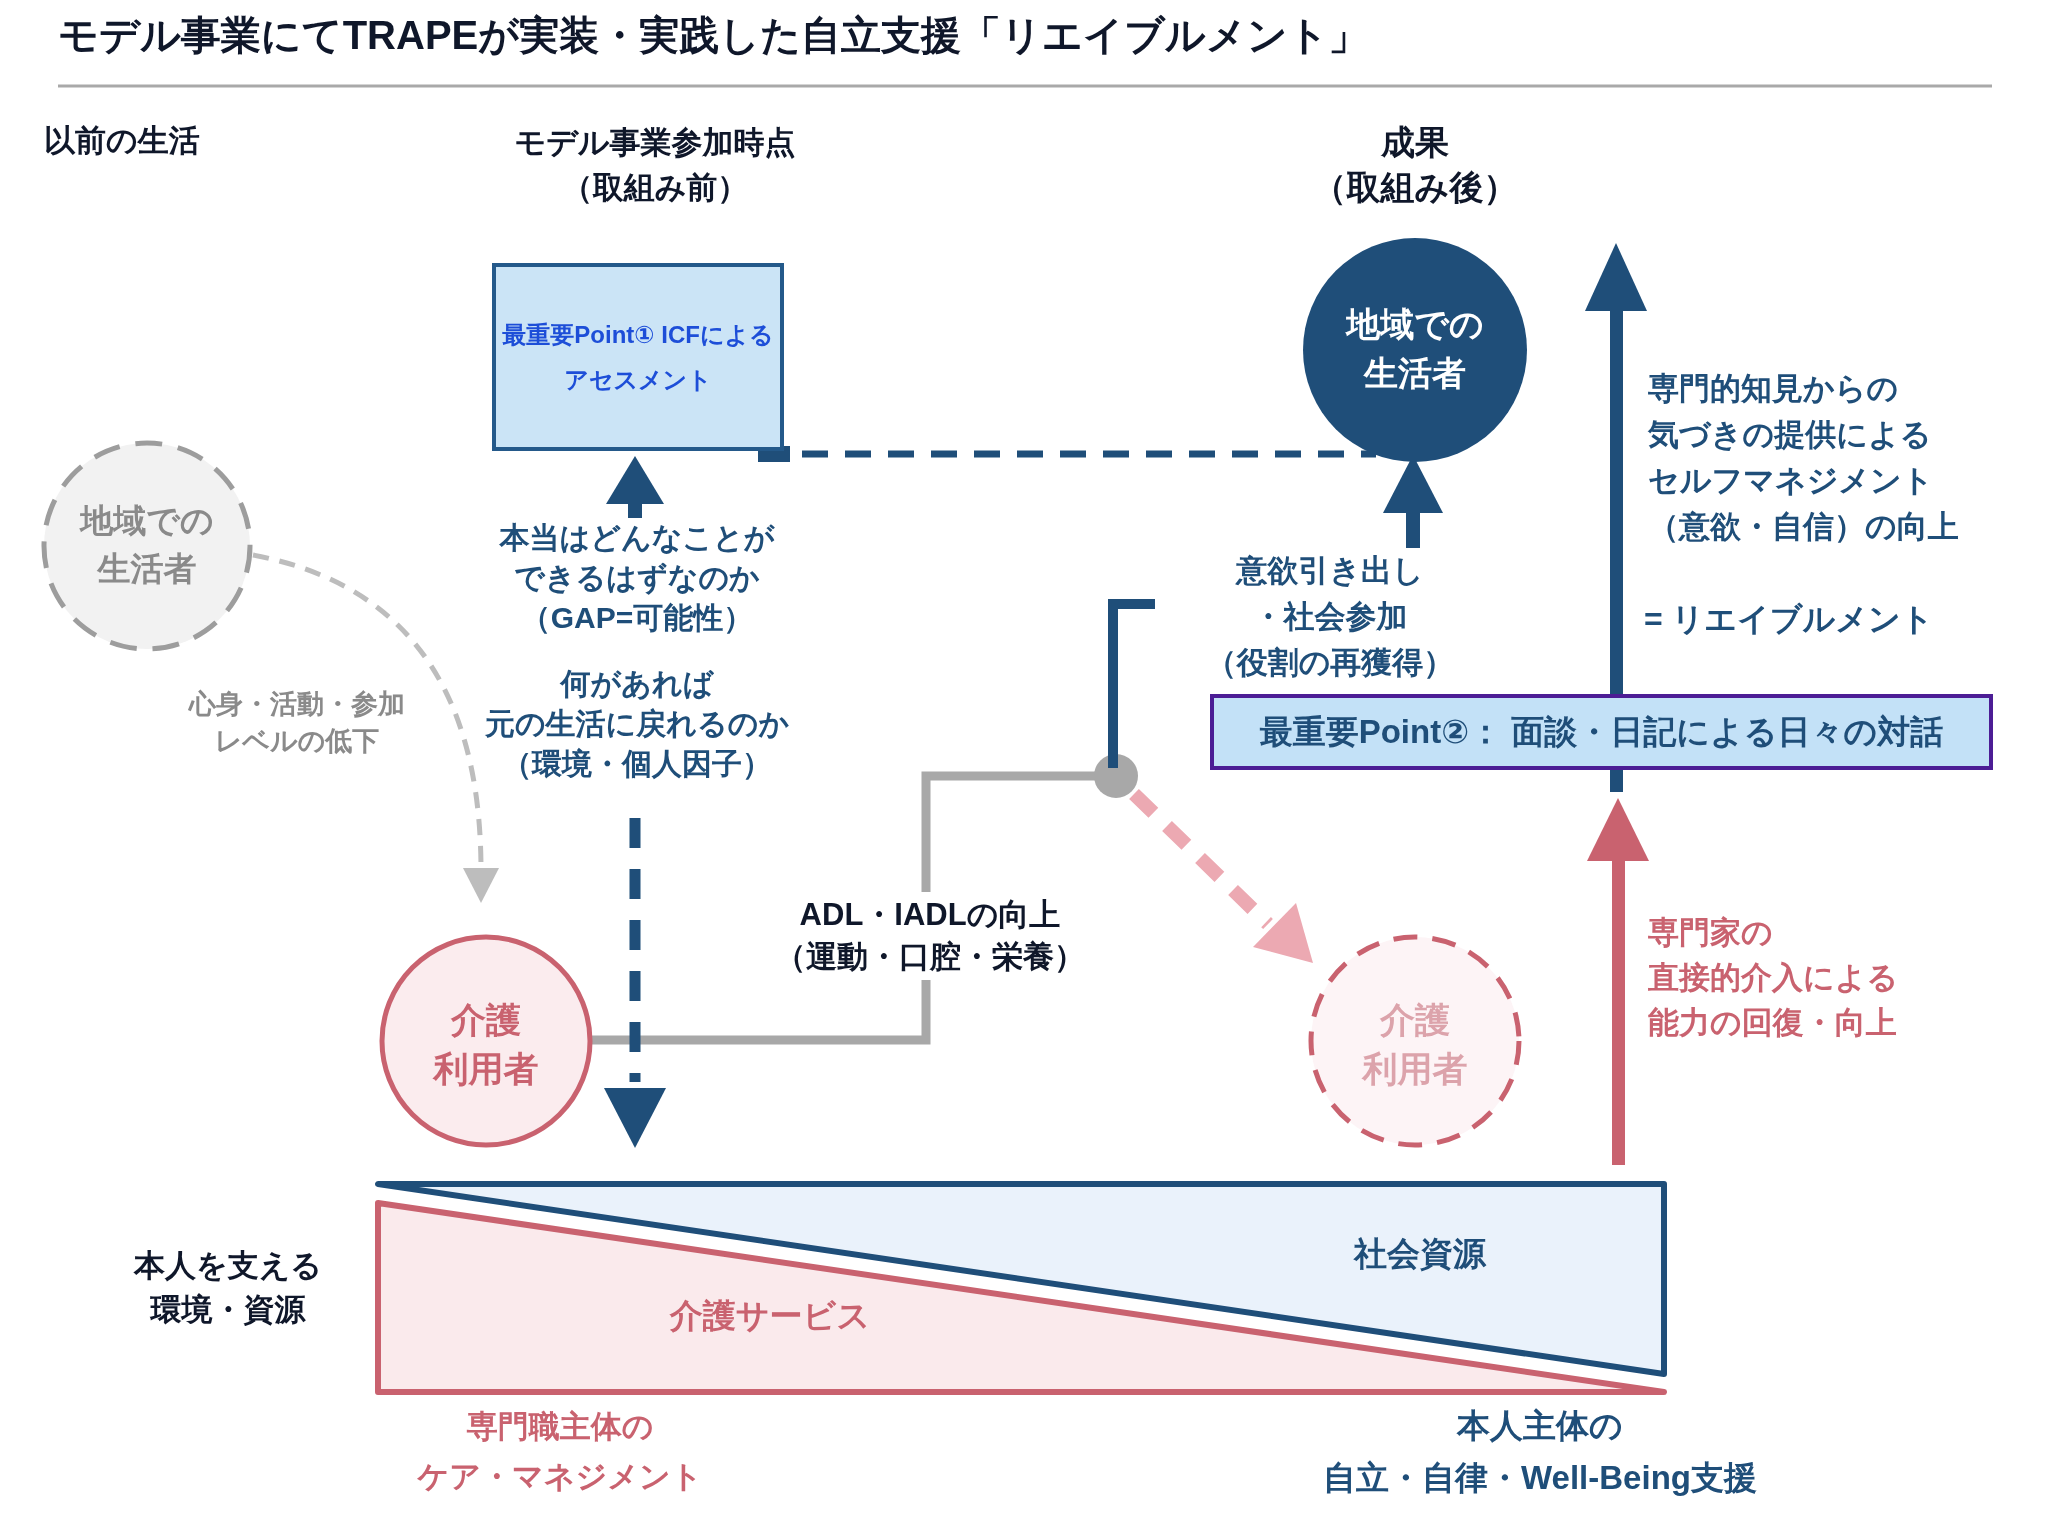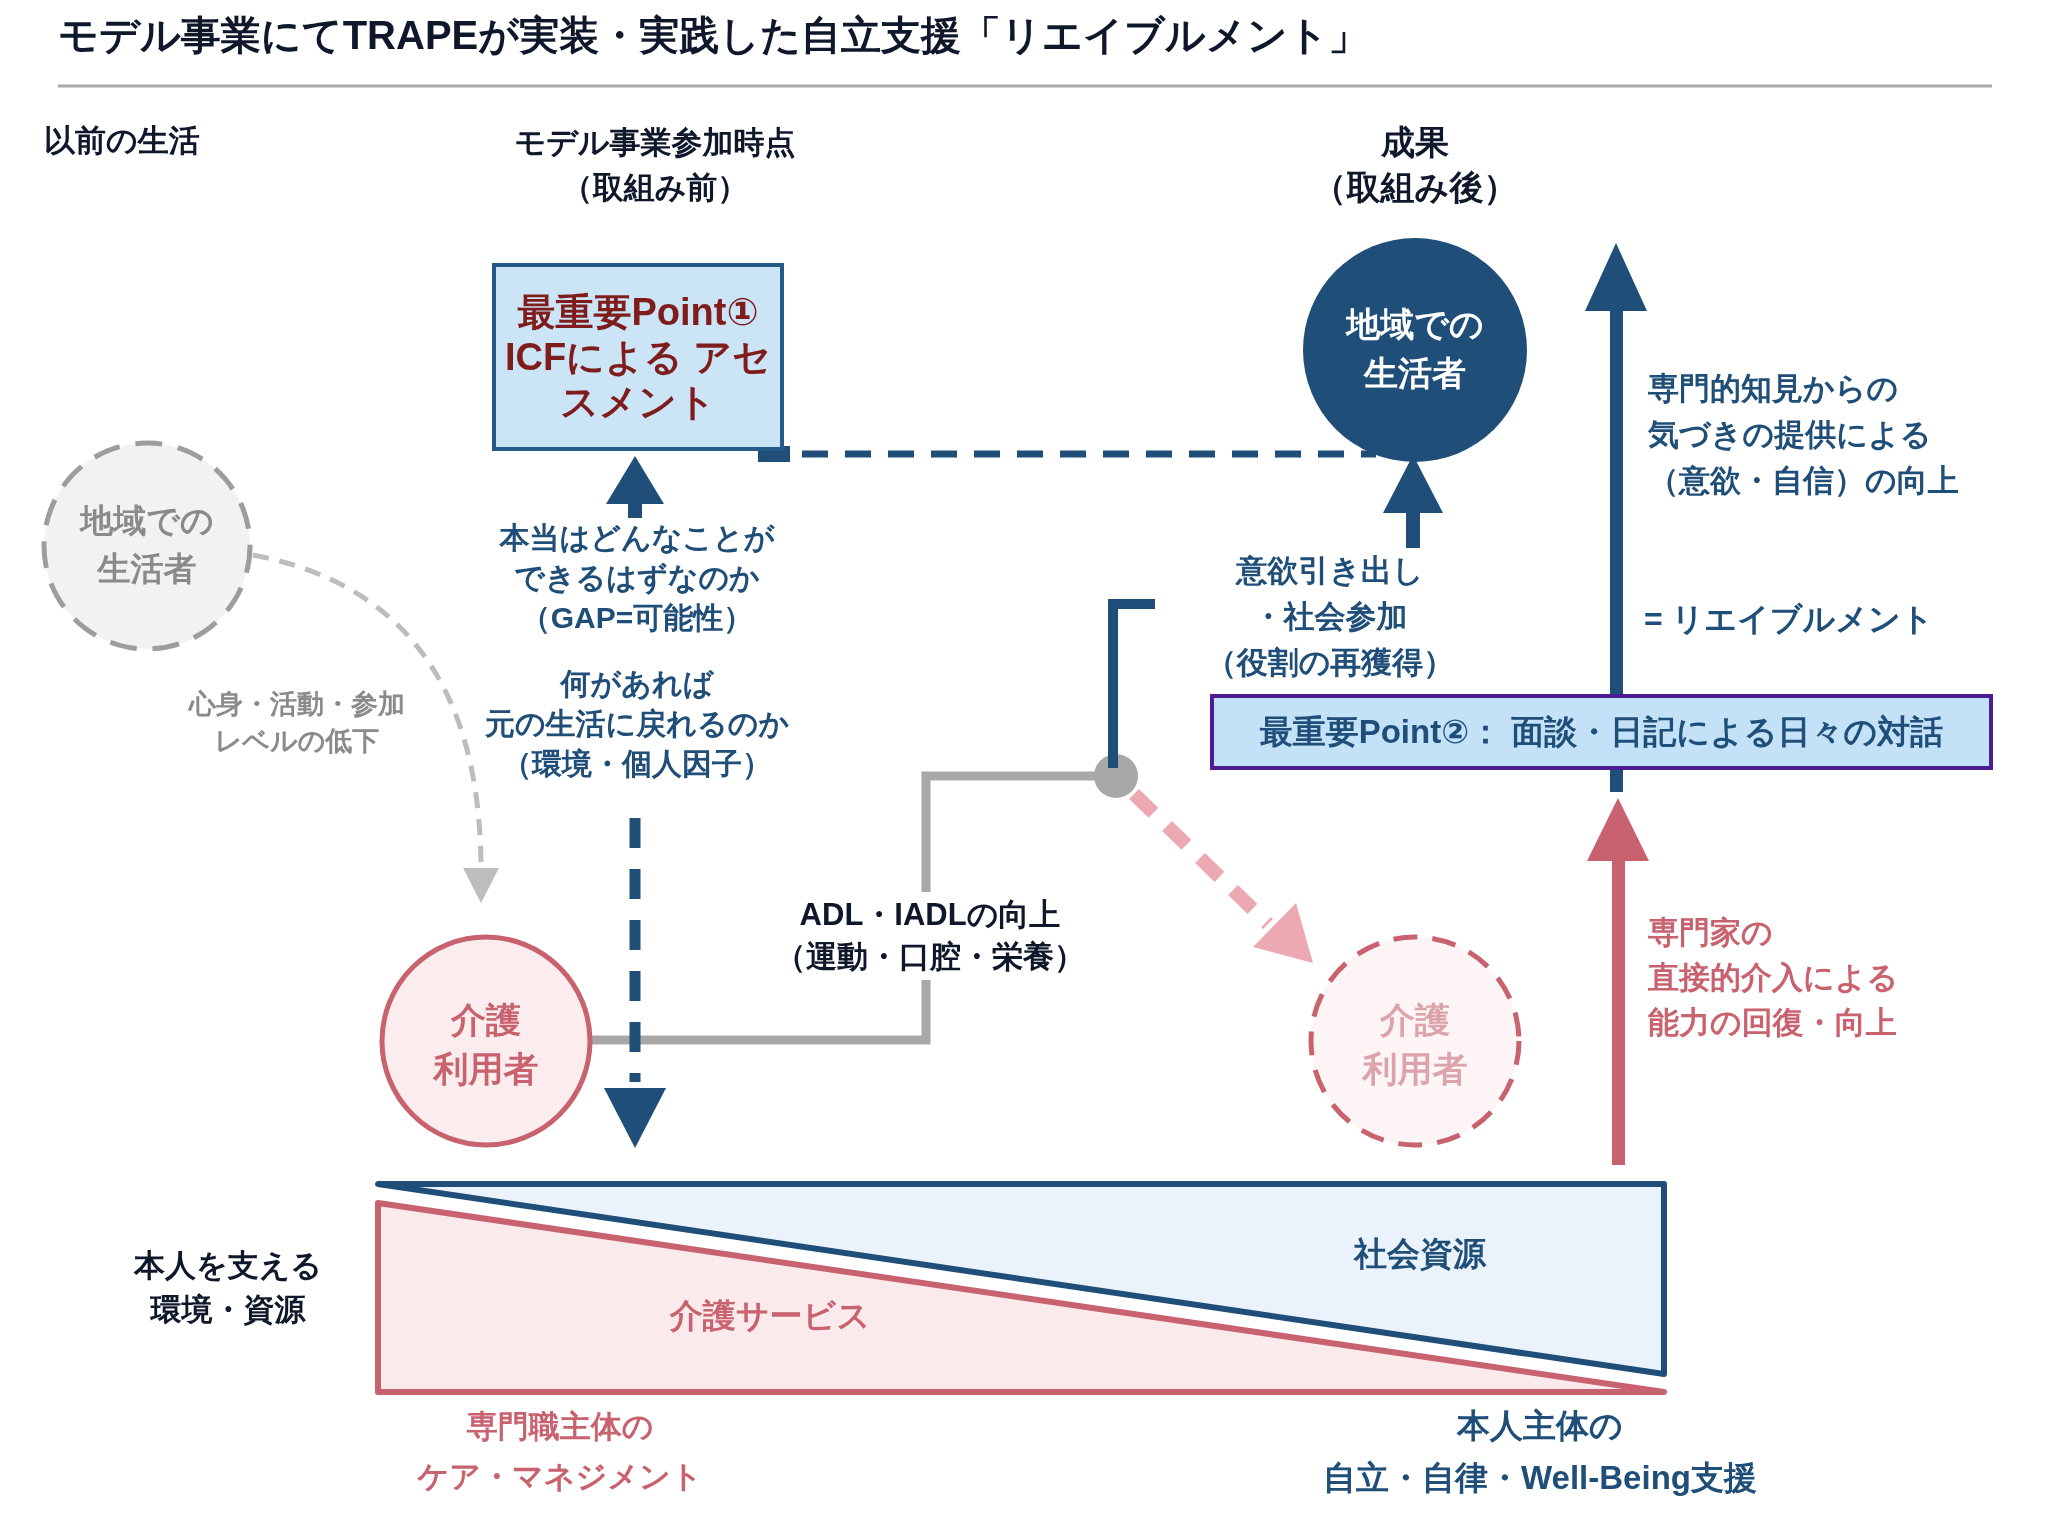--- a/index.html
+++ b/index.html
@@ -16,21 +16,21 @@
   .white  { color:#ffffff; }
   .fadedpink { color:#DCA3AB; }
   .left { text-align:left; }
   #title { left:58px; top:8px; font-size:40px; }
   #col-before  { left:44px;  top:120px; font-size:31px; }
   #col-entry   { left:450px; top:120px; width:410px; font-size:31px; line-height:45px; }
   #col-outcome { left:1210px; top:120px; width:410px; font-size:34px; line-height:45px;font-family:Liberation Serif, serif; }
   #point1-box { position:absolute; left:492px; top:263px; width:292px; height:188px;
                 background:#CBE4F6; border:4px solid #24598A;
                 display:flex; align-items:center; justify-content:center; }
-  #point1-box .inner { font-size:38px; line-height:45px; font-weight:700; color:#7f1d1d; text-align:center; }
+  #point1-box .inner { font-size:24px; line-height:45px; font-weight:700; color:#1d4ed8; text-align:center; }
   #point2-box { position:absolute; left:1210px; top:694px; width:783px; height:76px;
                 background:#C3E1F7; border:4px solid #4c1d95;
                 display:flex; align-items:center; justify-content:center;
                 font-size:33px; font-weight:700; color:#1F4E79; white-space:nowrap; }
   #community-after-label  { left:1295px; top:300px; width:240px; font-size:34px; line-height:49px; }
   #community-before-label { left:27px;  top:497px; width:240px; font-size:33px; line-height:48px; }
   #decline-note { left:137px; top:686px; width:320px; font-size:27px; line-height:37px; }
   #gap-note     { left:437px; top:518px; width:400px; font-size:30px; line-height:40px; }
   #recover-note { left:437px; top:664px; width:400px; font-size:30px; line-height:40px; }
   #care-before-label { left:366px;  top:995px; width:240px; font-size:35px; line-height:49px; }
@@ -154,20 +154,21 @@
     <span>（役割の再獲得）</span>
   </div>
 
   <div id="point2-box">
     <span>最重要Point②： 面談・日記による日々の対話</span>
   </div>
 
   <div class="lbl blue left" id="selfmgmt-note">
     <span>専門的知見からの</span>
     <span>気づきの提供による</span>
+    <span>セルフマネジメント</span>
     <span>（意欲・自信）の向上</span>
   </div>
   <div class="lbl blue left" id="equals-note">= リエイブルメント</div>
   <div class="lbl pink left" id="expert-note">
     <span>専門家の</span>
     <span>直接的介入による</span>
     <span>能力の回復・向上</span>
   </div>
 
   <div class="lbl charcoal" id="environment-label">

